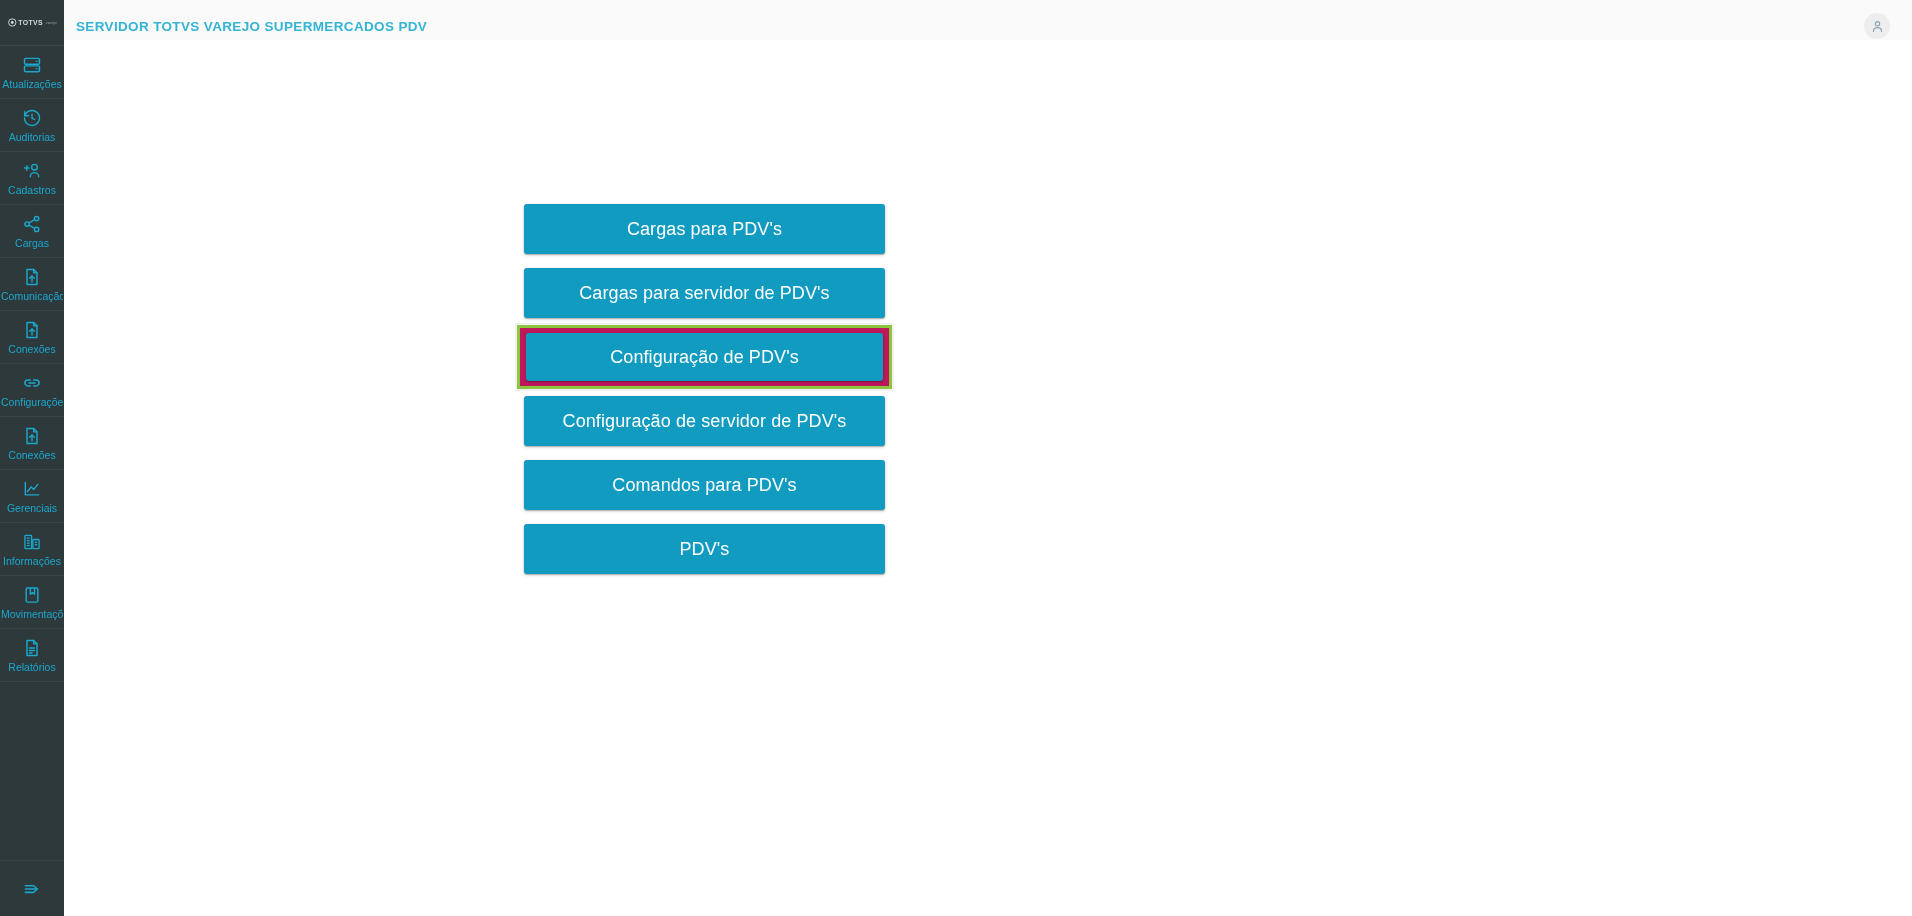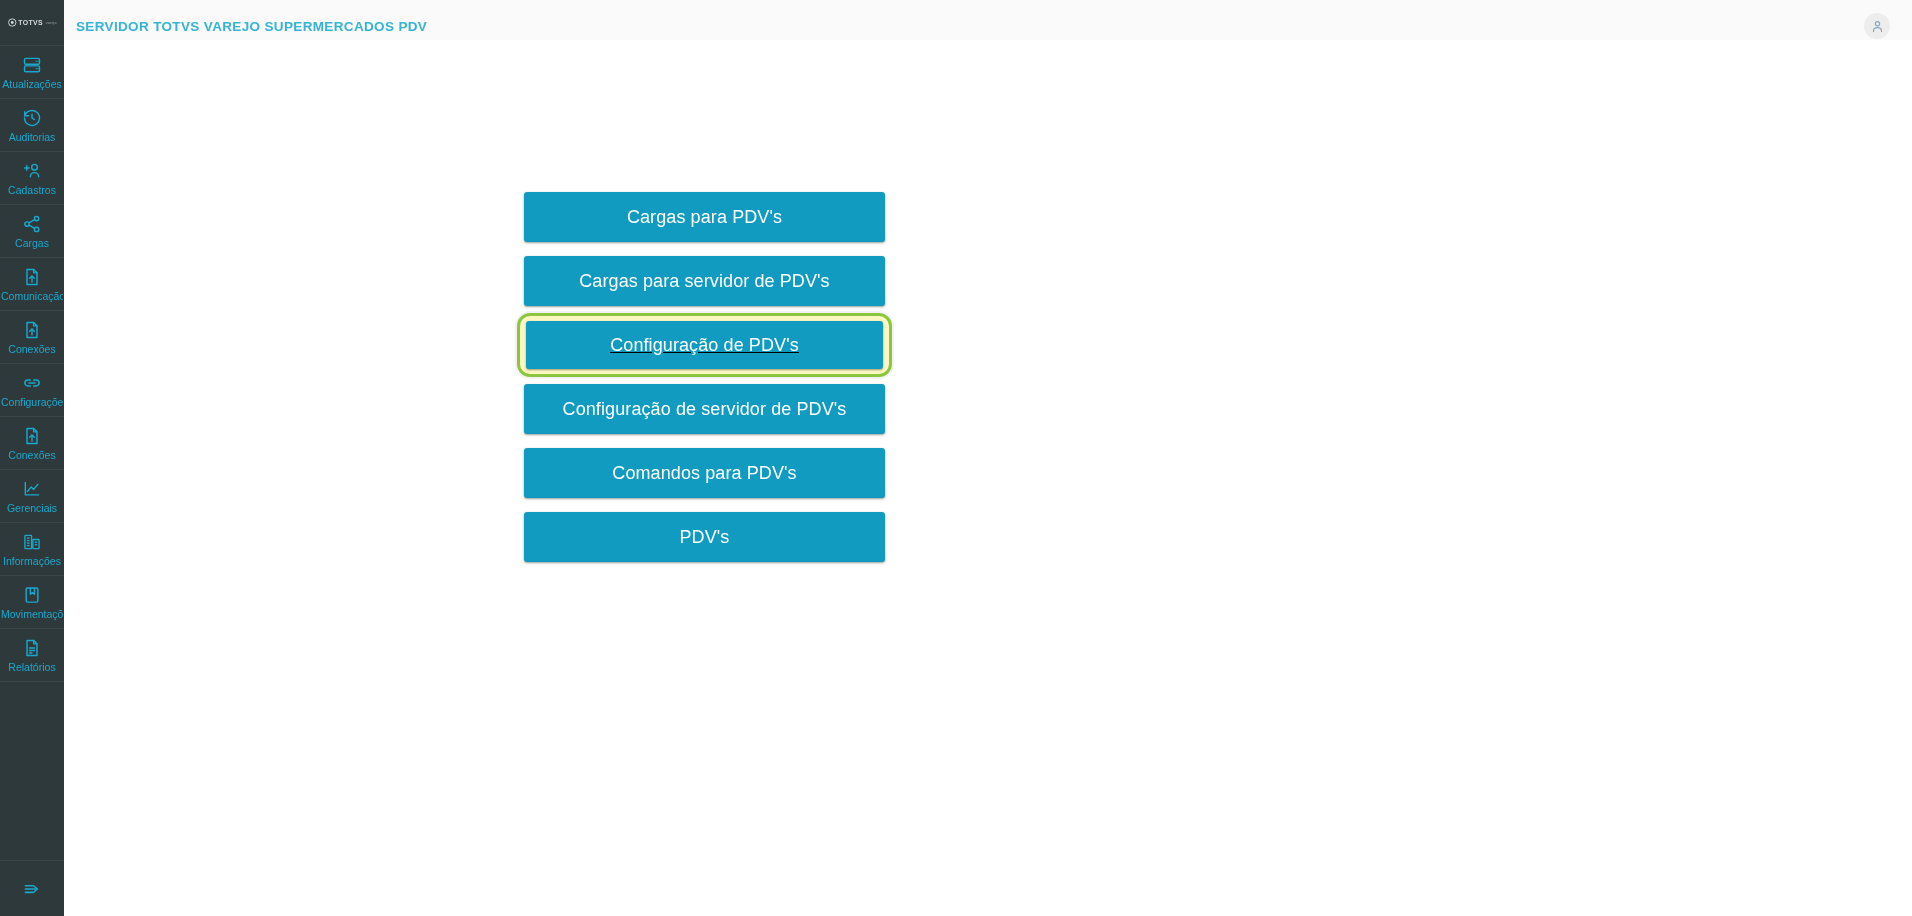--- a/index.html
+++ b/index.html
@@ -173,21 +173,21 @@
   }
   .welcome div {
     font-size: 16.5px;
     line-height: 21.5px;
     font-weight: 400;
   }
 
   .grid {
     position: absolute;
     left: 460px;
-    top: 152px;
+    top: 164px;
     width: 736px;
     display: flex;
     flex-wrap: wrap;
     gap: 14px 32px;
   }
   .cell {
     width: 361px;
     height: 50px;
     position: relative;
     display: flex;
@@ -214,24 +214,23 @@
     white-space: nowrap;
     transition: background .12s;
   }
 
   
   .cell.focused {
     width: 375px;
     height: 64px;
     margin: -7px;
     border: 3px solid #8CC63E;
-    border-radius: 13px;
-    background: #fef9c3;
+    border-radius: 0;
+    background: #be185d;
     box-shadow: 0 0 0 2px #F2F2F2;
-    text-decoration: underline;
   }
   .cell.focused .tile {
     width: 357px;
     height: 48px;
   }
   
   .cell.focused { box-sizing: content-box; width: 369px; height: 58px; }
 </style>
 </head>
 <body>

